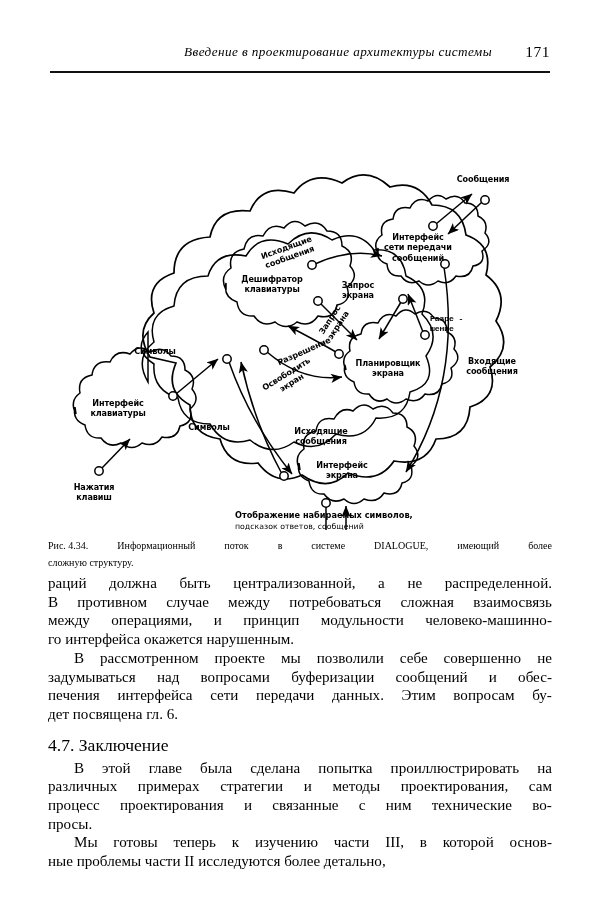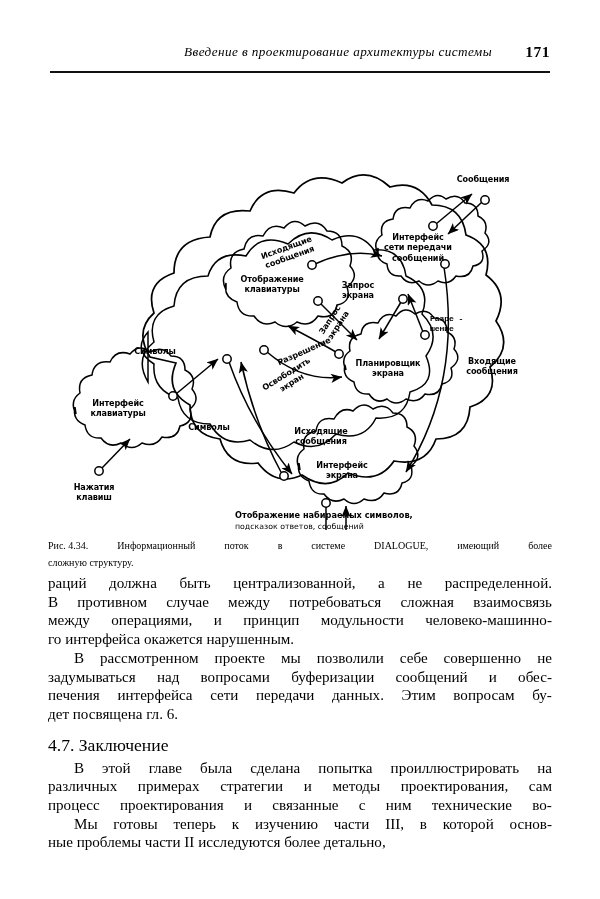--- a/index.html
+++ b/index.html
@@ -35,21 +35,21 @@
     font-style: italic;
     font-size: 13.2px;
     letter-spacing: 0.4px;
     white-space: nowrap;
   }
   #running-head .rh-page {
     position: absolute;
     right: 0;
     top: -1px;
     font-size: 15.5px;
-    font-weight: bold;
+    font-weight: normal;
     letter-spacing: 0.5px;
   }
   #head-rule {
     position: absolute;
     left: 50px;
     top: 71px;
     width: 500px;
     height: 2.2px;
     background: #111111;
   }
@@ -285,21 +285,21 @@
         <circle cx="316" cy="472" r="4.2" fill="#fff"></circle>
       </g>
     </svg>
 
     <div class="fig-label" style="left:46px; top:316px; width:84px;">
       <span>Интерфейс</span><br>
       <span>клавиатуры</span>
     </div>
 
     <div class="fig-label" style="left:196px; top:192px; width:92px;">
-      <span>Отображение</span><br>
+      <span>Дешифратор</span><br>
       <span>клавиатуры</span>
     </div>
 
     <div class="fig-label" style="left:340px; top:150px; width:96px;">
       <span>Интерфейс</span><br>
       <span>сети передачи</span><br>
       <span>сообщений</span>
     </div>
 
     <div class="fig-label" style="left:310px; top:276px; width:96px;">
@@ -470,20 +470,21 @@
       <span class="justify-line">
         <span>процесс</span>
         <span>проектирования</span>
         <span>и</span>
         <span>связанные</span>
         <span>с</span>
         <span>ним</span>
         <span>технические</span>
         <span>во-</span>
       </span>
+      <span class="ln">просы.</span>
     </p>
 
     <p class="para">
       <span class="justify-line indented">
         <span>Мы</span>
         <span>готовы</span>
         <span>теперь</span>
         <span>к</span>
         <span>изучению</span>
         <span>части</span>

